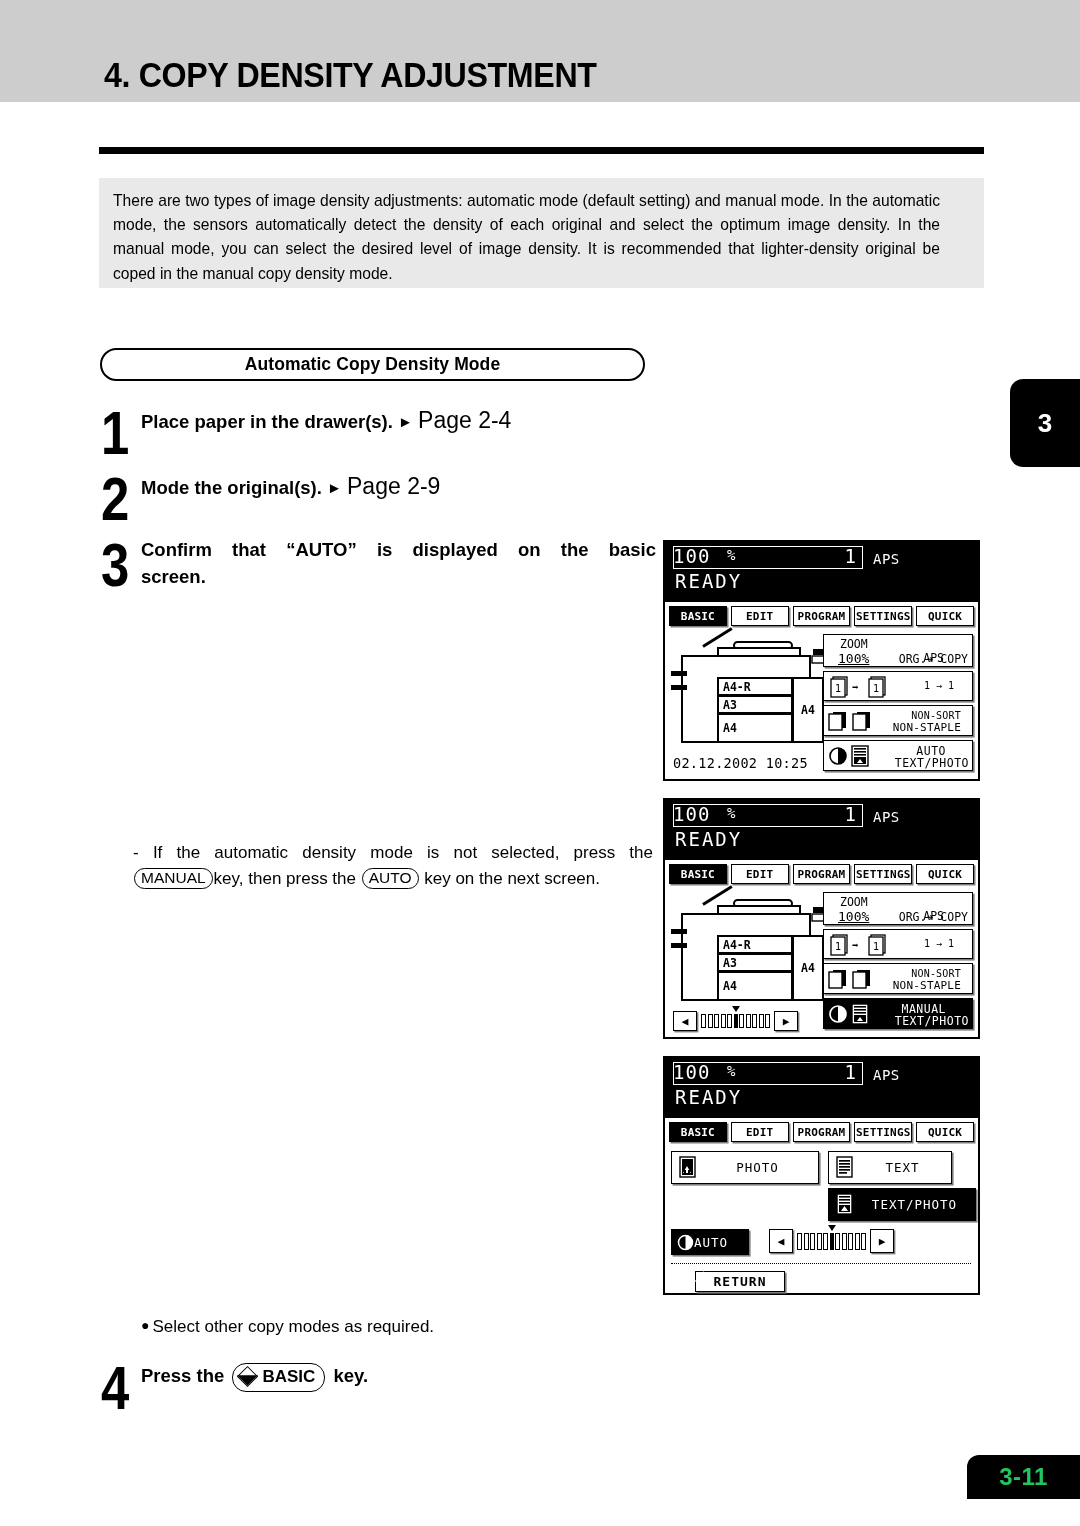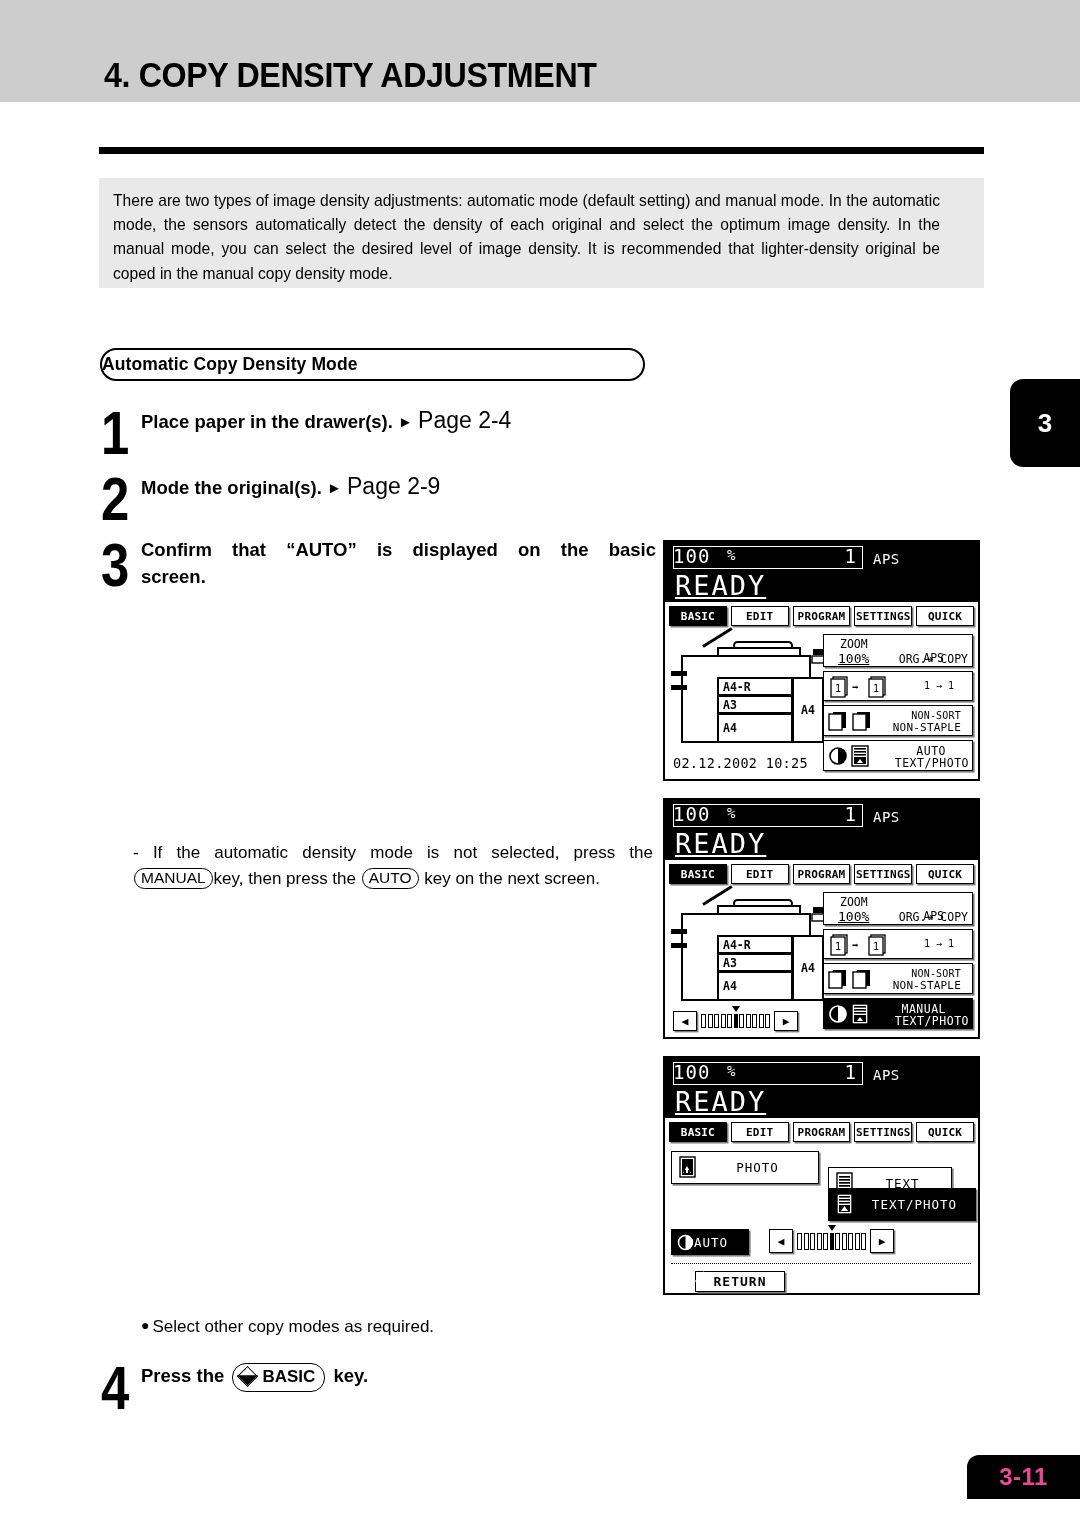--- a/index.html
+++ b/index.html
@@ -38,21 +38,21 @@
   .intro-box p {
     font-size: 16.2px; line-height: 24.2px; color: #000;
     text-align: justify; text-justify: inter-word;
     transform: scaleX(0.965); transform-origin: left top;
   }
 
   
   .pill {
     position: absolute; left: 100px; top: 348px; width: 545px; height: 33px;
     border: 2.5px solid #000; border-radius: 17px;
-    display: flex; align-items: center; justify-content: flex-start;
+    display: flex; align-items: center; justify-content: center;
   }
   .pill span { font-size: 17.5px; font-weight: bold; letter-spacing: 0.1px; }
 
   
   .stepnum {
     position: absolute; font-size: 62px; font-weight: bold; line-height: 1;
     color: #000; font-family: "Liberation Sans", sans-serif;
     transform: scaleX(0.82); transform-origin: left top;
   }
   .steptext {
@@ -112,40 +112,40 @@
     display:flex; align-items:center; justify-content:center;
   }
   .side-tab span { color:#fff; font-size: 26px; font-weight: bold; }
 
   
   .page-num {
     position: absolute; left: 967px; top: 1455px; width: 113px; height: 44px;
     background:#000; border-radius: 12px 0 0 0;
     display:flex; align-items:center; justify-content:center;
   }
-  .page-num span { color:#ec4899; font-size:24px; font-weight:bold; letter-spacing:0.5px; }
+  .page-num span { color:#22c55e; font-size:24px; font-weight:bold; letter-spacing:0.5px; }
 
   
   .lcd {
     position: absolute; width: 317px;
     border: 2px solid #000; background: #fff;
     font-family: "DejaVu Sans Mono", monospace;
   }
   .lcd-head {
     background:#000; color:#fff; height: 60px; position: relative;
   }
   .lcd-zoombox{
     position:absolute; left:8px; top:4px; width:190px; height:23px;
     border:1.5px solid #fff;
   }
   .lcd-zoom { position:absolute; left:8px; top:3px; font-size:19px; letter-spacing:1px; }
   .lcd-pct  { position:absolute; left:62px; top:5px; font-size:14px; }
   .lcd-count{ position:absolute; right:8px; top:3px; font-size:19px; }
   .lcd-aps  { position:absolute; left:208px; top:9px; font-size:14px; letter-spacing:0.5px; }
-  .lcd-ready{ position:absolute; left:10px; top:28px; font-size:27px; letter-spacing:2px;text-decoration:underline; }
+  .lcd-ready{ position:absolute; left:10px; top:28px; font-size:19px; letter-spacing:2px; }
 
   
   .lcd-tabs { display:flex; gap:4px; padding: 4px 4px 3px 4px; background:#fff; }
   .lcd-tab {
     flex: 1; height: 20px; border: 1.4px solid #000;
     display:flex; align-items:center; justify-content:center;
     font-size: 11px; font-weight: bold; letter-spacing:0.2px;
     background:#fff; color:#000;
     box-shadow: 1.5px 1.5px 0 #7d7d7d;
   }
@@ -577,21 +577,21 @@
             <rect x="2" y="1" width="15" height="20" fill="#fff" stroke="#000" stroke-width="1.4"></rect>
             <rect x="4" y="3" width="11" height="16" fill="#000"></rect>
             <path d="M5 17 L9 10 L13 17 Z" fill="#fff"></path>
             <rect x="6" y="14" width="2" height="3" fill="#000"></rect>
             <rect x="10" y="14" width="2" height="3" fill="#000"></rect>
           </svg>
         </span>
         <span class="lbl">PHOTO</span>
       </div>
 
-      <div class="mode-btn" style="left:163px; top:22px; width:124px; height:33px;">
+      <div class="mode-btn" style="left:163px; top:6px; width:124px; height:33px;">
         <span class="doc-ic" style="margin-left:6px;">
           <svg width="19" height="23" viewBox="0 0 19 23">
             <rect x="2" y="1" width="15" height="20" fill="#fff" stroke="#000" stroke-width="1.4"></rect>
             <rect x="4" y="4" width="11" height="1.7" fill="#000"></rect>
             <rect x="4" y="7" width="11" height="1.7" fill="#000"></rect>
             <rect x="4" y="10" width="11" height="1.7" fill="#000"></rect>
             <rect x="4" y="13" width="11" height="1.7" fill="#000"></rect>
             <rect x="4" y="16" width="8" height="1.7" fill="#000"></rect>
           </svg>
         </span>

